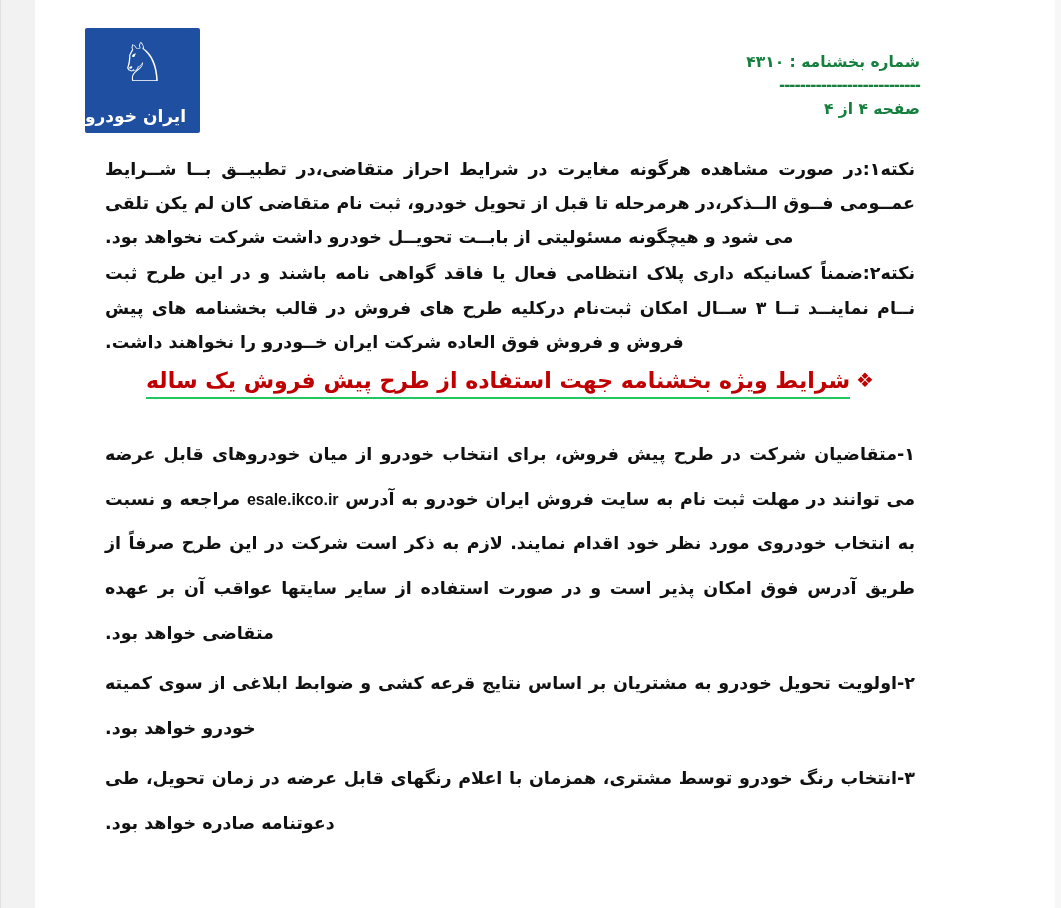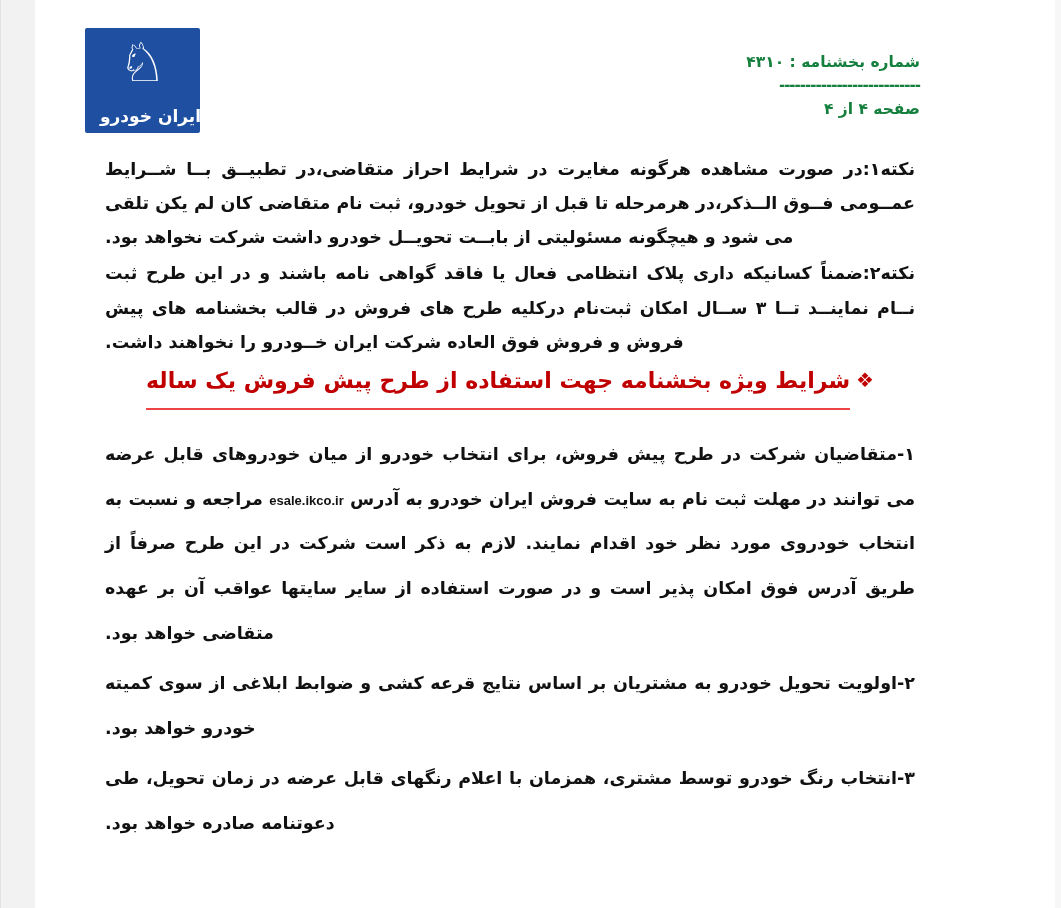--- a/index.html
+++ b/index.html
@@ -65,23 +65,23 @@
     top: 8px;
     left: 50%;
     transform: translateX(-50%);
     font-size: 54px;
     line-height: 54px;
     color: #ffffff;
   }
   .logo .logo-text {
     position: absolute;
     bottom: 7px;
-    left: 8px;
+    left: 0;
     width: 100%;
-    text-align: center;
+    text-align: left;
     color: #ffffff;
     font-size: 17px;
     font-weight: bold;
     direction: rtl;
     letter-spacing: -0.5px;
   }
   .meta {
     position: absolute;
     top: 10px;
     right: 110px;
@@ -123,22 +123,22 @@
     right: 140px;
     width: 810px;
     direction: rtl;
     text-align: center;
   }
   .heading {
     display: inline-block;
     color: #c00000;
     font-size: 22px;
     font-weight: bold;
-    border-bottom: 2px solid #ef4444;
-    padding-bottom: 15px;
+    border-bottom: 2px solid #22c55e;
+    padding-bottom: 4px;
   }
   .bullet-diamond {
     color: #c00000;
     font-size: 20px;
     margin-left: 6px;
     vertical-align: 1px;
   }
 
   
   .items {
@@ -155,21 +155,21 @@
     font-size: 17.5px;
     font-weight: bold;
     line-height: 2.55;
     margin-bottom: 6px;
   }
   .url {
     font-family: "Liberation Sans", sans-serif;
     direction: ltr;
     unicode-bidi: embed;
     font-weight: bold;
-    font-size: 13px;
+    font-size: 16px;
     color: #111;
   }
 </style>
 </head>
 <body>
 
 <div class="page">
   <div class="edge-left"></div>
   <div class="edge-right"></div>
 

